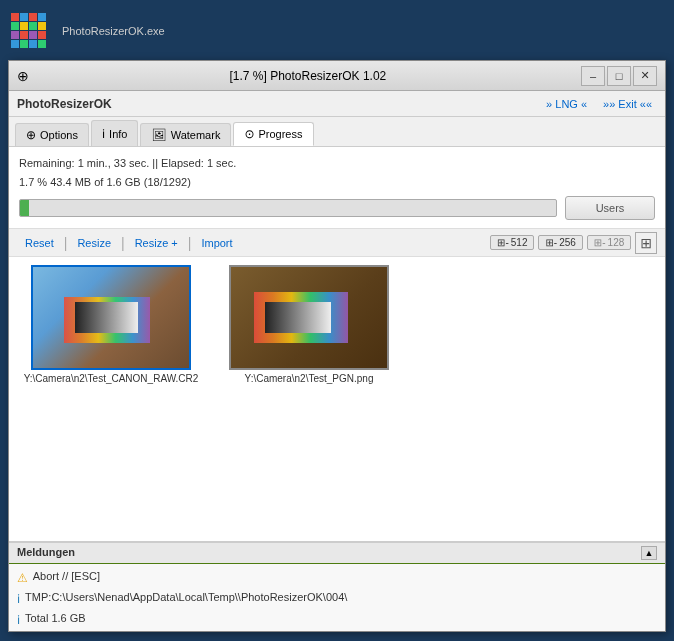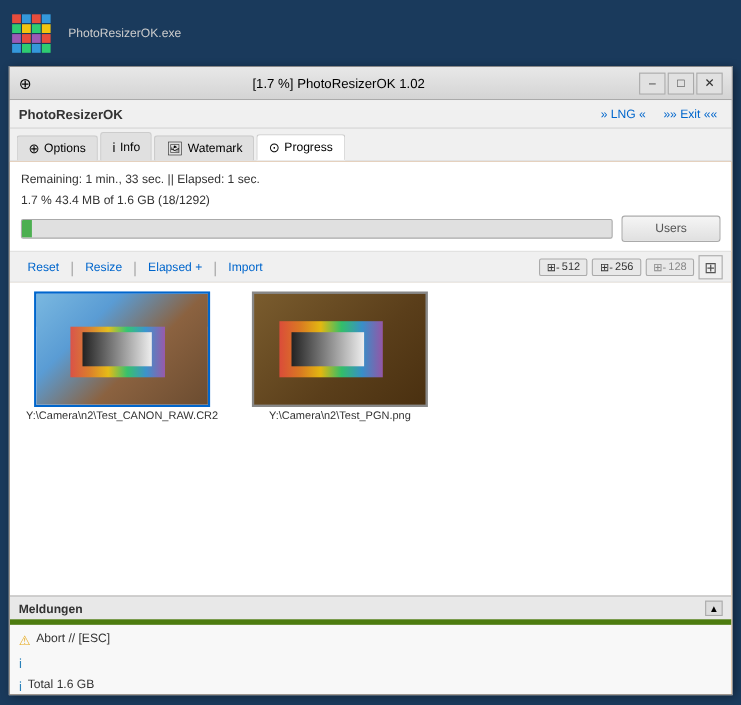--- a/index.html
+++ b/index.html
@@ -378,24 +378,24 @@
       height: 90px;
       display: flex;
       flex-direction: column;
     }
     .log-header {
       background: #e8e8e8;
       padding: 3px 8px;
       font-size: 11px;
       font-weight: bold;
       color: #333;
-      border-bottom: 5px solid #4d7c0f;
+      border-bottom: 1px solid #4d7c0f;
       display: flex;
       justify-content: space-between;
-      align-items: flex-end;
+      align-items: flex-start;
     }
     .log-scroll-btn {
       background: #ddd;
       border: 1px solid #aaa;
       width: 16px;
       height: 14px;
       font-size: 9px;
       cursor: pointer;
       display: flex;
       align-items: center;
@@ -507,21 +507,21 @@
         </div>
         <button class="stop-btn">Users</button>
       </div>
     </div>
 
     <div class="toolbar">
       <button class="toolbar-btn">Reset</button>
       <span class="toolbar-sep">|</span>
       <button class="toolbar-btn">Resize</button>
       <span class="toolbar-sep">|</span>
-      <button class="toolbar-btn">Elapsed +</button>
+      <button class="toolbar-btn">Resize +</button>
       <span class="toolbar-sep">|</span>
       <button class="toolbar-btn">Import</button>
       <div class="toolbar-right">
         <button class="size-btn">
           <span>⊞-</span>
           <span>512</span>
         </button>
         <button class="size-btn">
           <span>⊞-</span>
           <span>256</span>
@@ -567,20 +567,21 @@
         <span>Meldungen</span>
         <button class="log-scroll-btn">▲</button>
       </div>
       <div class="log-entries">
         <div class="log-entry">
           <span class="log-icon warn">⚠</span>
           <span>Abort // [ESC]</span>
         </div>
         <div class="log-entry">
           <span class="log-icon info">ℹ</span>
+          <span>TMP:C:\Users\Nenad\AppData\Local\Temp\\PhotoResizerOK\004\</span>
         </div>
         <div class="log-entry">
           <span class="log-icon info">ℹ</span>
           <span>Total 1.6 GB</span>
         </div>
       </div>
     </div>
 
   </div>
 </div>

